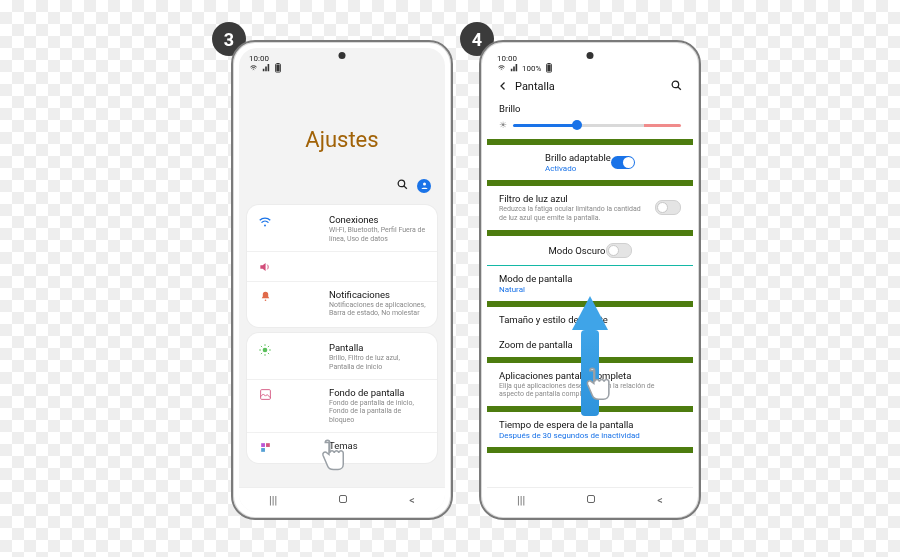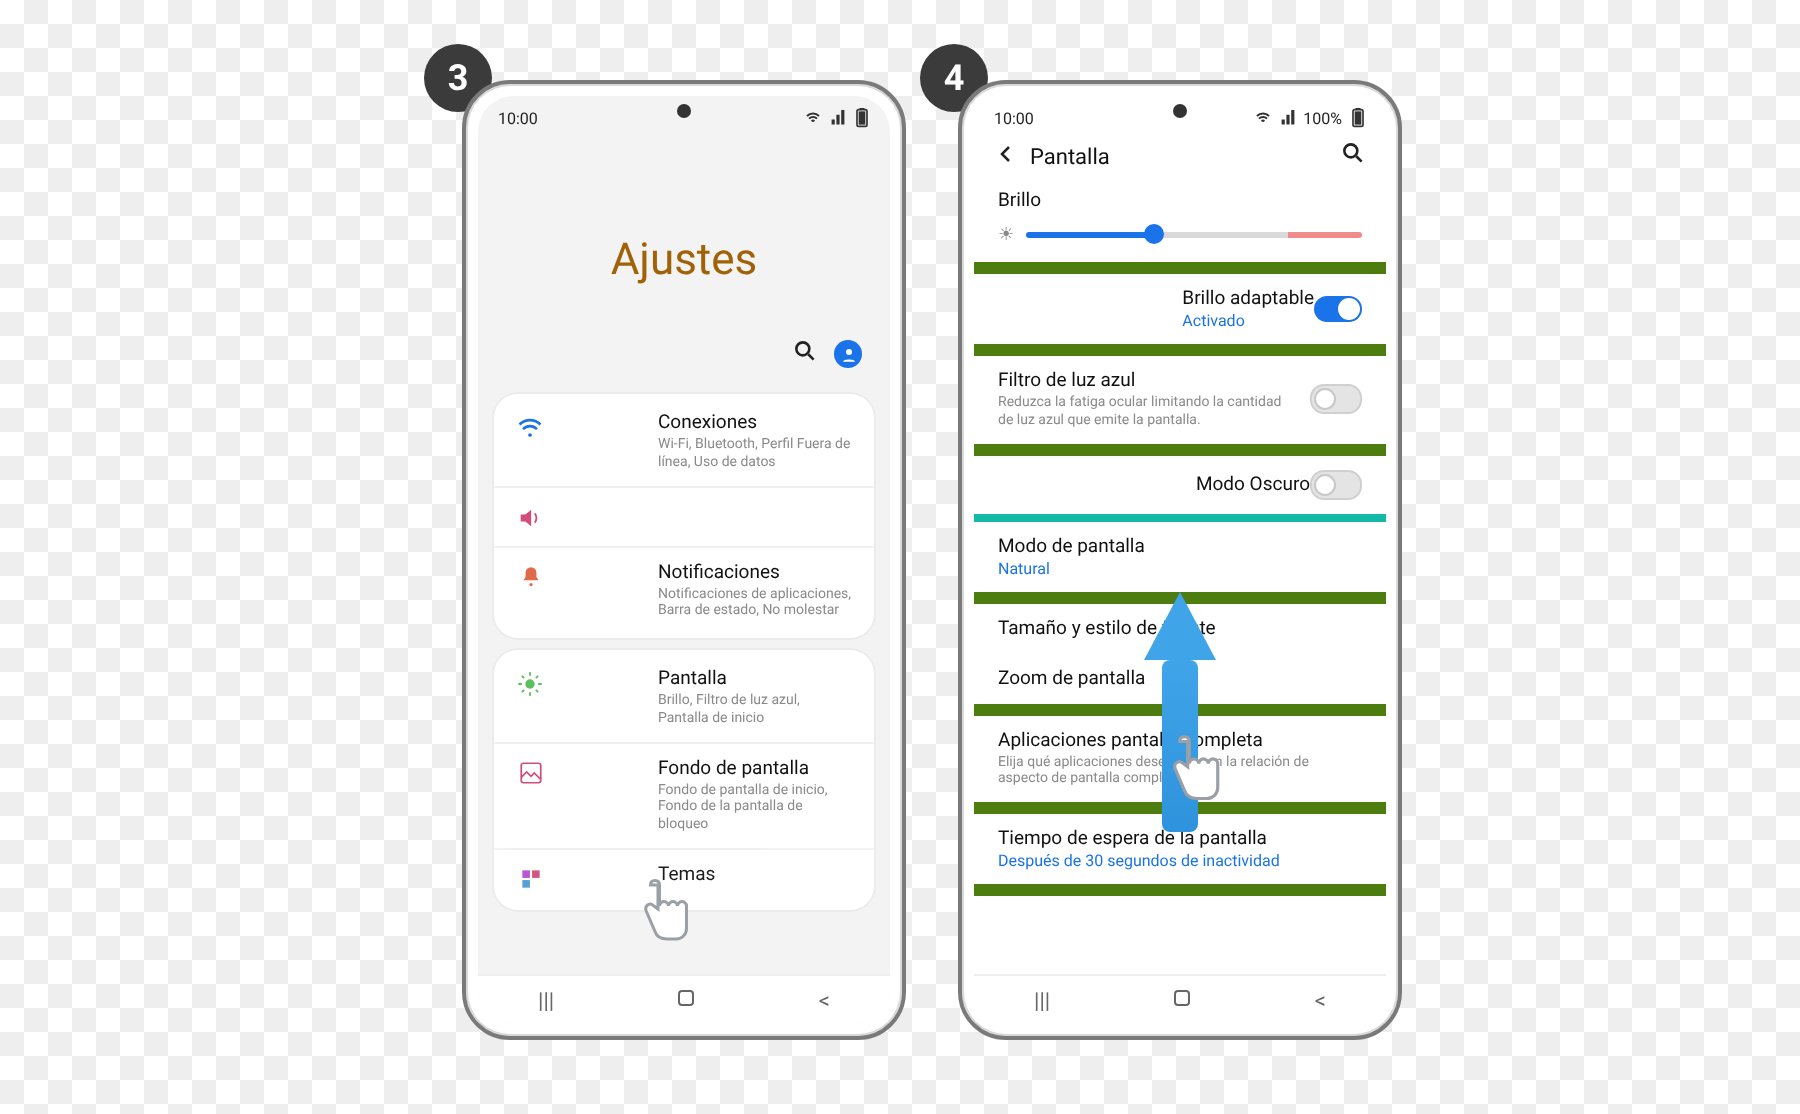--- a/index.html
+++ b/index.html
@@ -52,23 +52,23 @@
     position:relative;
     overflow:hidden;
     font-size:9px;
     color:#222;
   }
   .notch {
     position:absolute; top:4px; left:50%; transform:translateX(-50%);
     width:7px;height:7px;border-radius:50%;background:#333;
   }
   .statusbar {
-    display:flex;justify-content:space-between;align-items:center;
+    display:flex;justify-content:space-between;
     padding:6px 10px 2px 10px;
-    font-size:8px;color:#222;
+    font-size:8px;color:#222;flex-direction:column;
   }
   .statusbar .right { display:flex; align-items:center; gap:4px; }
   .statusbar svg { display:block; }
 
   
   .p3 .screen { background:#f3f3f3; }
   .p3 .title-big {
     text-align:center;
     font-size:22px;
     color:#a16207;
@@ -106,21 +106,21 @@
     display:flex;align-items:center;justify-content:space-between;
     padding:4px 10px 2px 10px;
   }
   .appbar .left { display:flex;align-items:center; gap:6px; }
   .appbar .title { font-size:11px; color:#111; }
   .section { padding:7px 12px; border-bottom:6px solid #4d7c0f; }
   .section.nosep { border-bottom:none; }
   .section .ttl { font-size:9.5px; color:#111; }
   .section .sub { font-size:7px; color:#8a8a8a; line-height:1.25; margin-top:1px;}
   .section .link { font-size:8px; color:#1a73e8; margin-top:1px;}
-  .rowline { display:flex; justify-content:flex-end; align-items:center; }
+  .rowline { display:flex; justify-content:center; align-items:center; }
   .toggle {
     width:24px;height:13px;border-radius:7px;position:relative;
   }
   .toggle.off { background:#e4e4e4; border:1px solid #d0d0d0;}
   .toggle.off::after{
     content:"";position:absolute;left:1px;top:1px;width:9px;height:9px;border-radius:50%;
     background:#fff;border:1px solid #c8c8c8;
   }
   .toggle.on { background:#1a73e8; }
   .toggle.on::after{
@@ -391,21 +391,21 @@
       <div class="section">
         <div class="rowline">
           <div style="flex:1;padding-right:6px;">
             <div class="ttl">Filtro de luz azul</div>
             <div class="sub">Reduzca la fatiga ocular limitando la cantidad de luz azul que emite la pantalla.</div>
           </div>
           <div class="toggle off"></div>
         </div>
       </div>
 
-      <div class="section nosep" style="border-bottom:4px solid #14b8a6;">
+      <div class="section nosep" style="border-bottom:1px solid #14b8a6;">
         <div class="rowline">
           <div class="ttl">Modo Oscuro</div>
           <div class="toggle off"></div>
         </div>
       </div>
 
       <div class="section">
         <div class="ttl">Modo de pantalla</div>
         <div class="link">Natural</div>
       </div>

